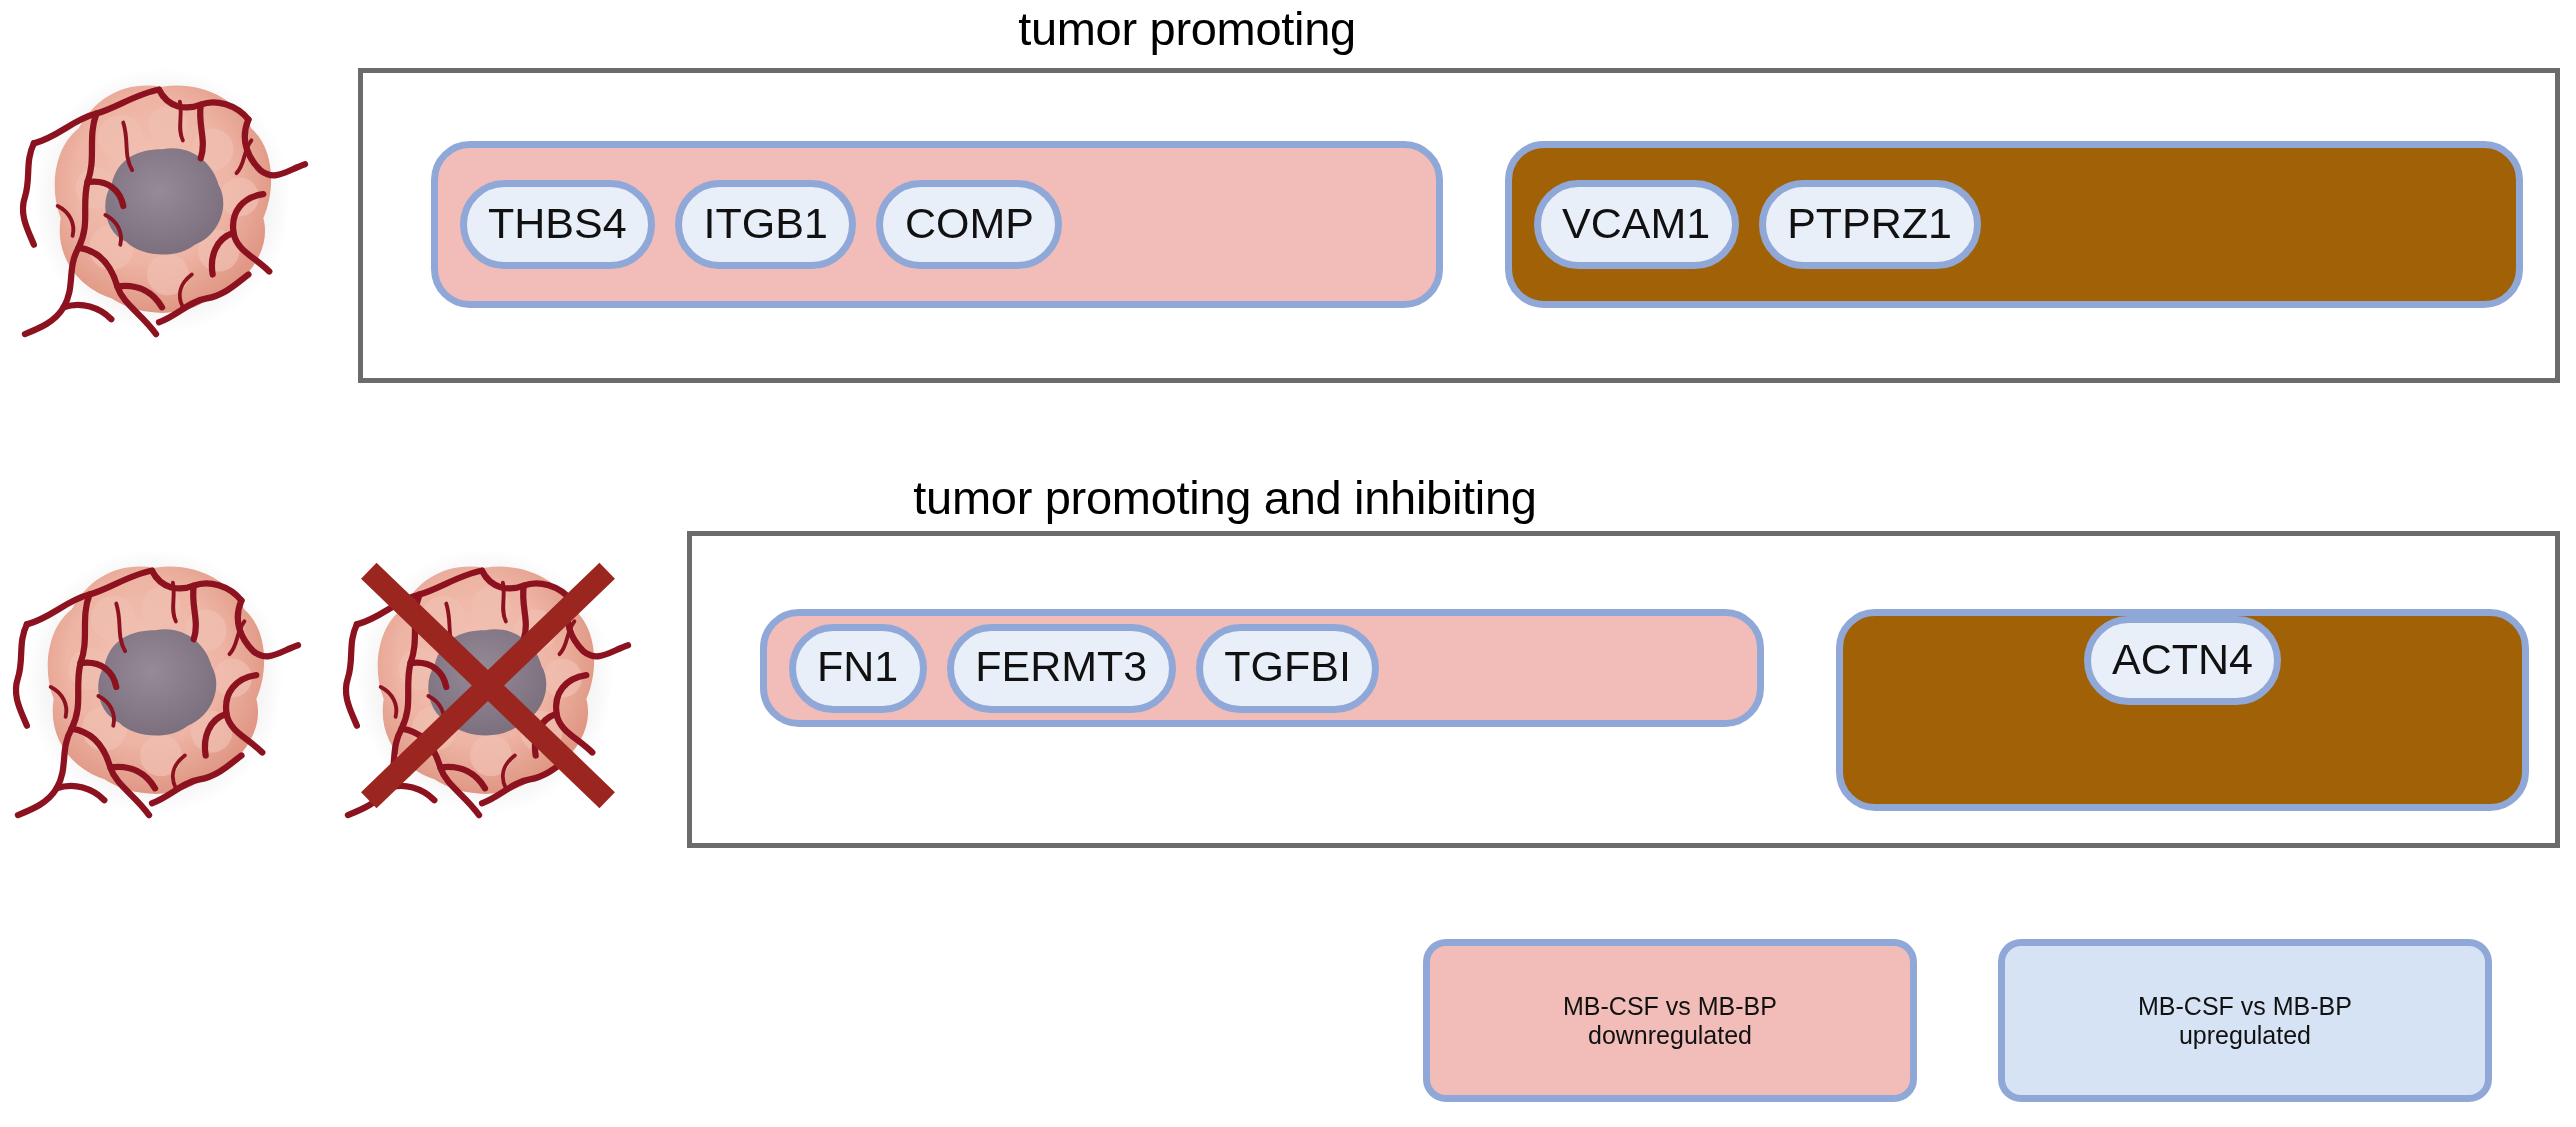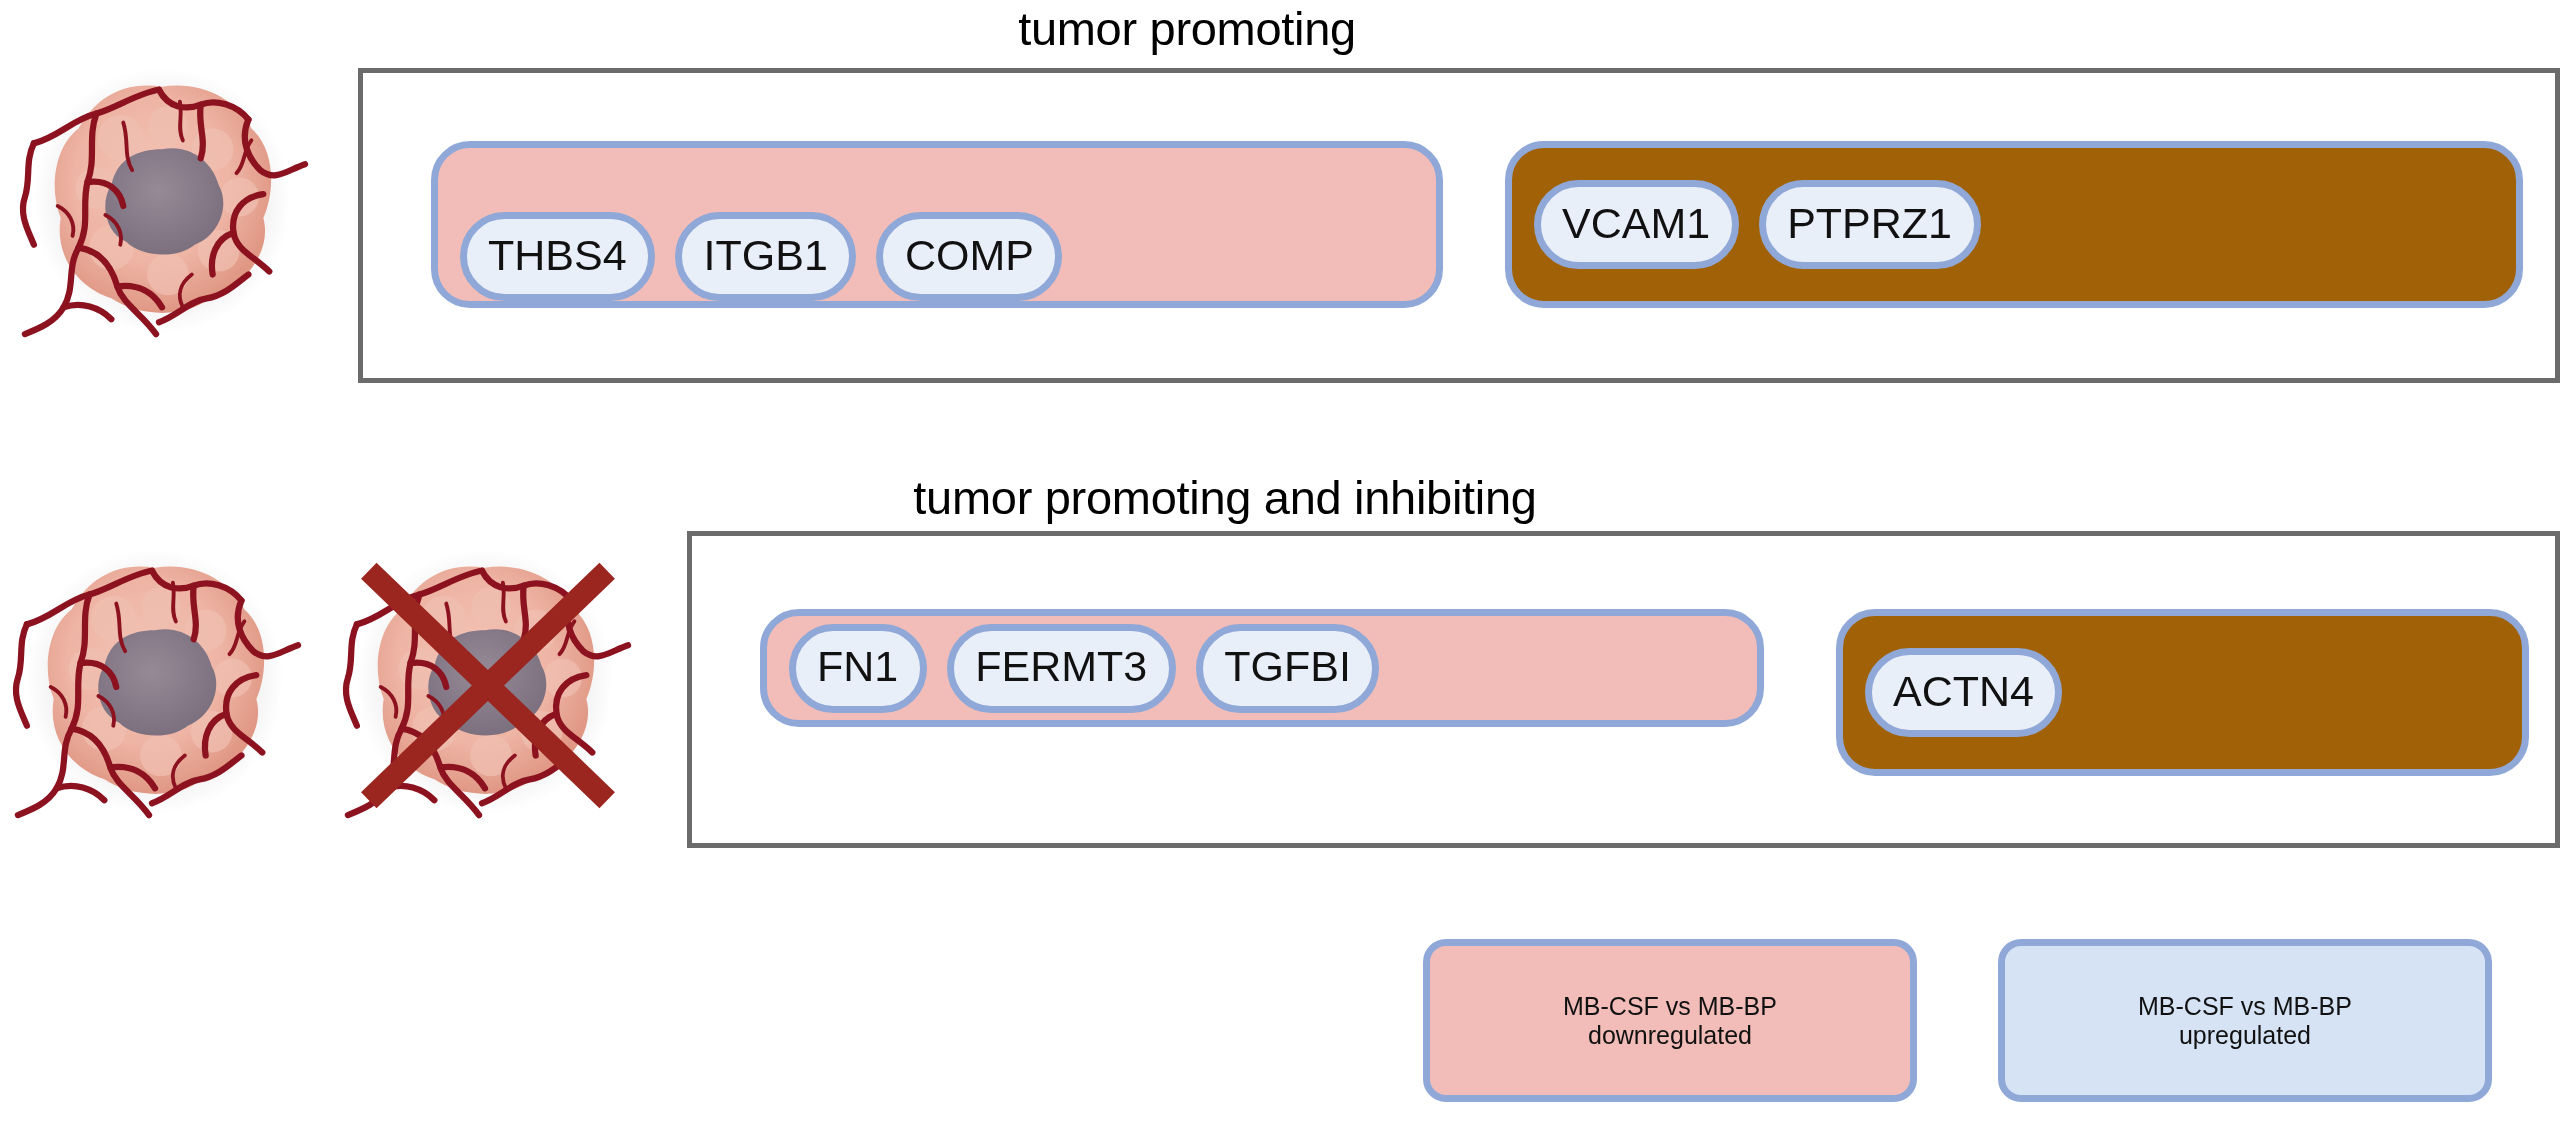--- a/index.html
+++ b/index.html
@@ -44,24 +44,24 @@
     border: 7.6px solid #8fa8d8;
     border-radius: 39px;
     display: flex;
     align-items: center;
     gap: 20px;
     padding: 0 21.5px;
   }
   .gene-group.down { background: #f2bdb8; }
   .gene-group.up   { background: #a16207; }
 
-  #group-r1-down { left: 431px;  top: 141px; width: 1012px; height: 167px; align-items: flex-end; }
+  #group-r1-down { left: 431px;  top: 141px; width: 1012px; height: 167px; }
   #group-r1-up   { left: 1505px; top: 141px; width: 1018px; height: 167px; }
   #group-r2-down { left: 760px; top: 609px; width: 1004px; height: 118px; }
-  #group-r2-up   { left: 1836px; top: 609px; width: 693px; height: 167px; }
+  #group-r2-up   { left: 1836px; top: 609px; width: 693px; height: 202px; flex-direction: column; }
 
   
   .gene-pill {
     box-sizing: border-box;
     background: #e9eff9;
     border: 7px solid #8fa8d8;
     border-radius: 633px;
     height: 89px;
     display: flex;
     align-items: center;

